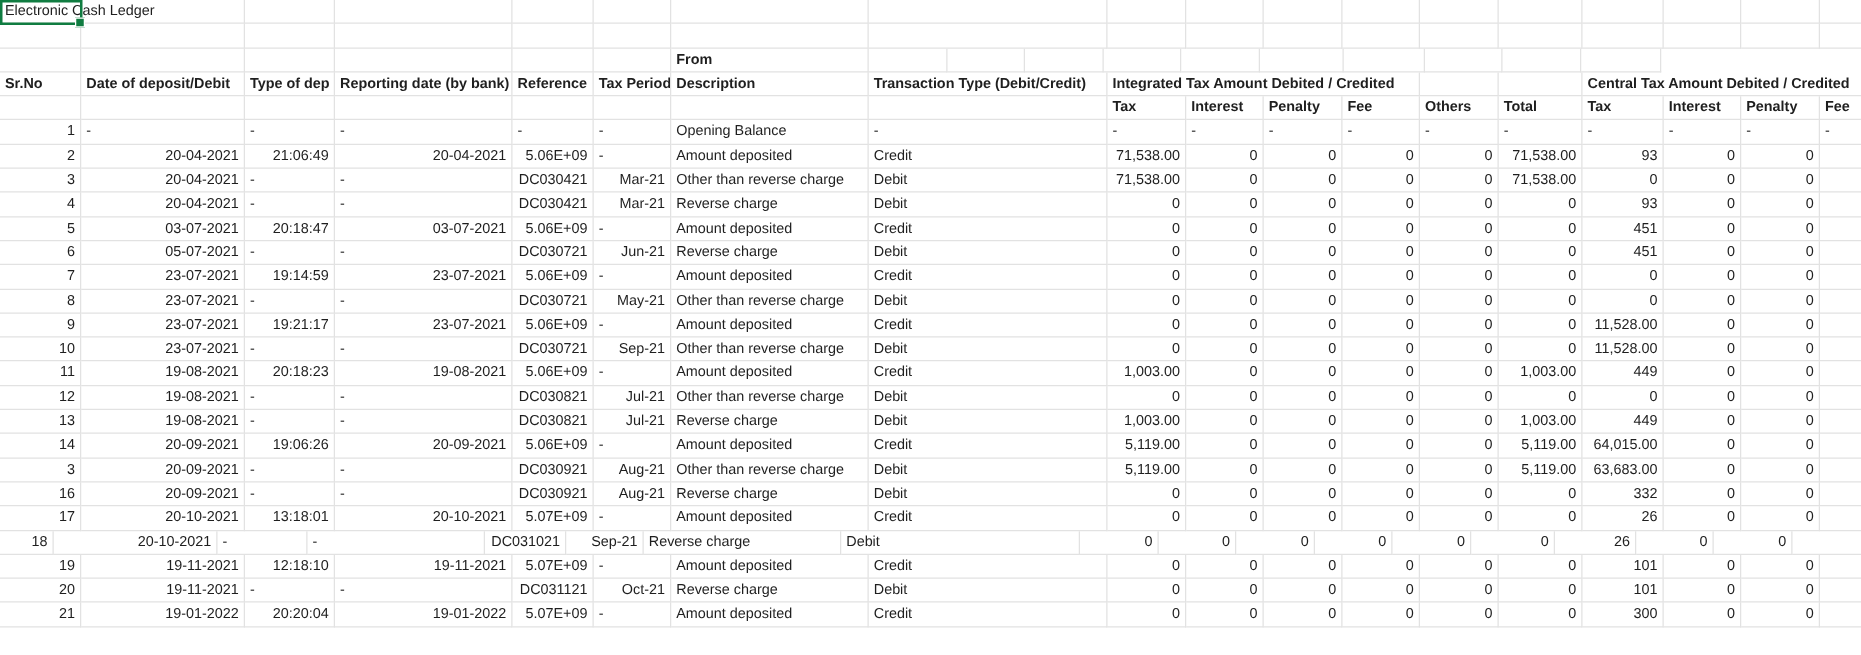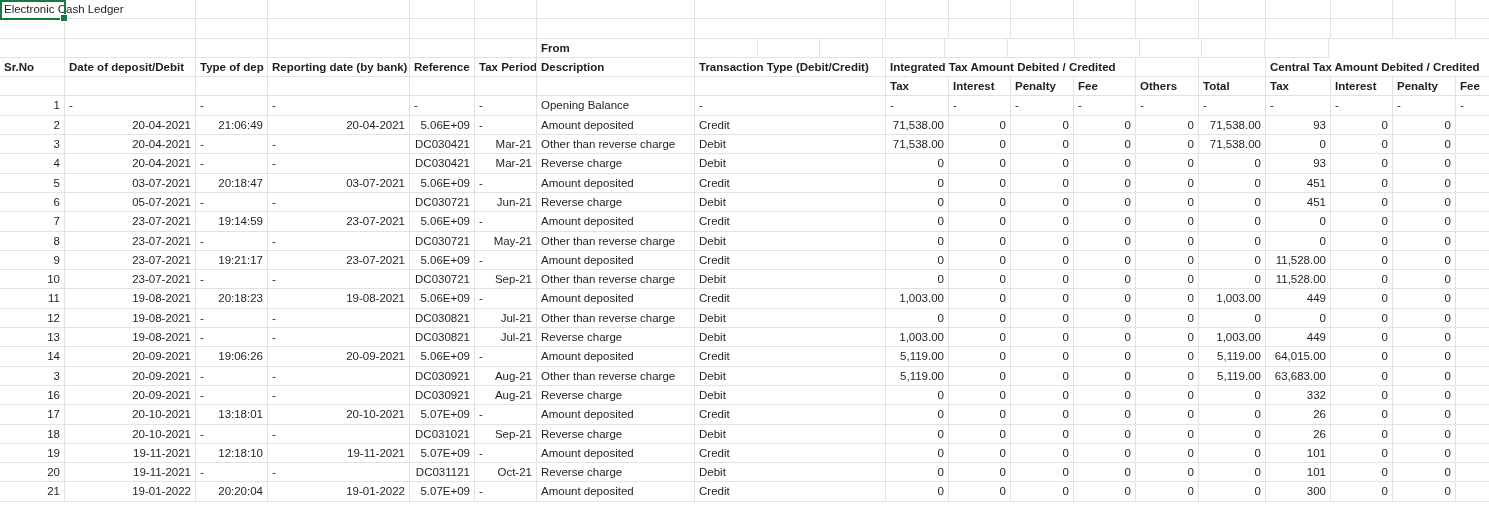--- a/index.html
+++ b/index.html
@@ -458,21 +458,21 @@
         <div class="cell right" style="width: 63px;">0</div>
         <div class="cell right" style="width: 62px;">0</div>
         <div class="cell right" style="width: 63px;">0</div>
         <div class="cell right" style="width: 67px;">0</div>
         <div class="cell right" style="width: 65px;">26</div>
         <div class="cell right" style="width: 62px;">0</div>
         <div class="cell right" style="width: 63px;">0</div>
         <div class="cell right" style="width: 64px;"></div>
       </div>
       <div class="srow">
-        <div class="cell right" style="width: 65px;">18</div>
+        <div class="cell right" style="width: 43px;">18</div>
         <div class="cell right" style="width: 131px;">20-10-2021</div>
         <div class="cell left" style="width: 72px;">-</div>
         <div class="cell left" style="width: 142px;">-</div>
         <div class="cell right" style="width: 65px;">DC031021</div>
         <div class="cell right" style="width: 62px;">Sep-21</div>
         <div class="cell left" style="width: 158px;">Reverse charge</div>
         <div class="cell left" style="width: 191px;">Debit</div>
         <div class="cell right" style="width: 63px;">0</div>
         <div class="cell right" style="width: 62px;">0</div>
         <div class="cell right" style="width: 63px;">0</div>

